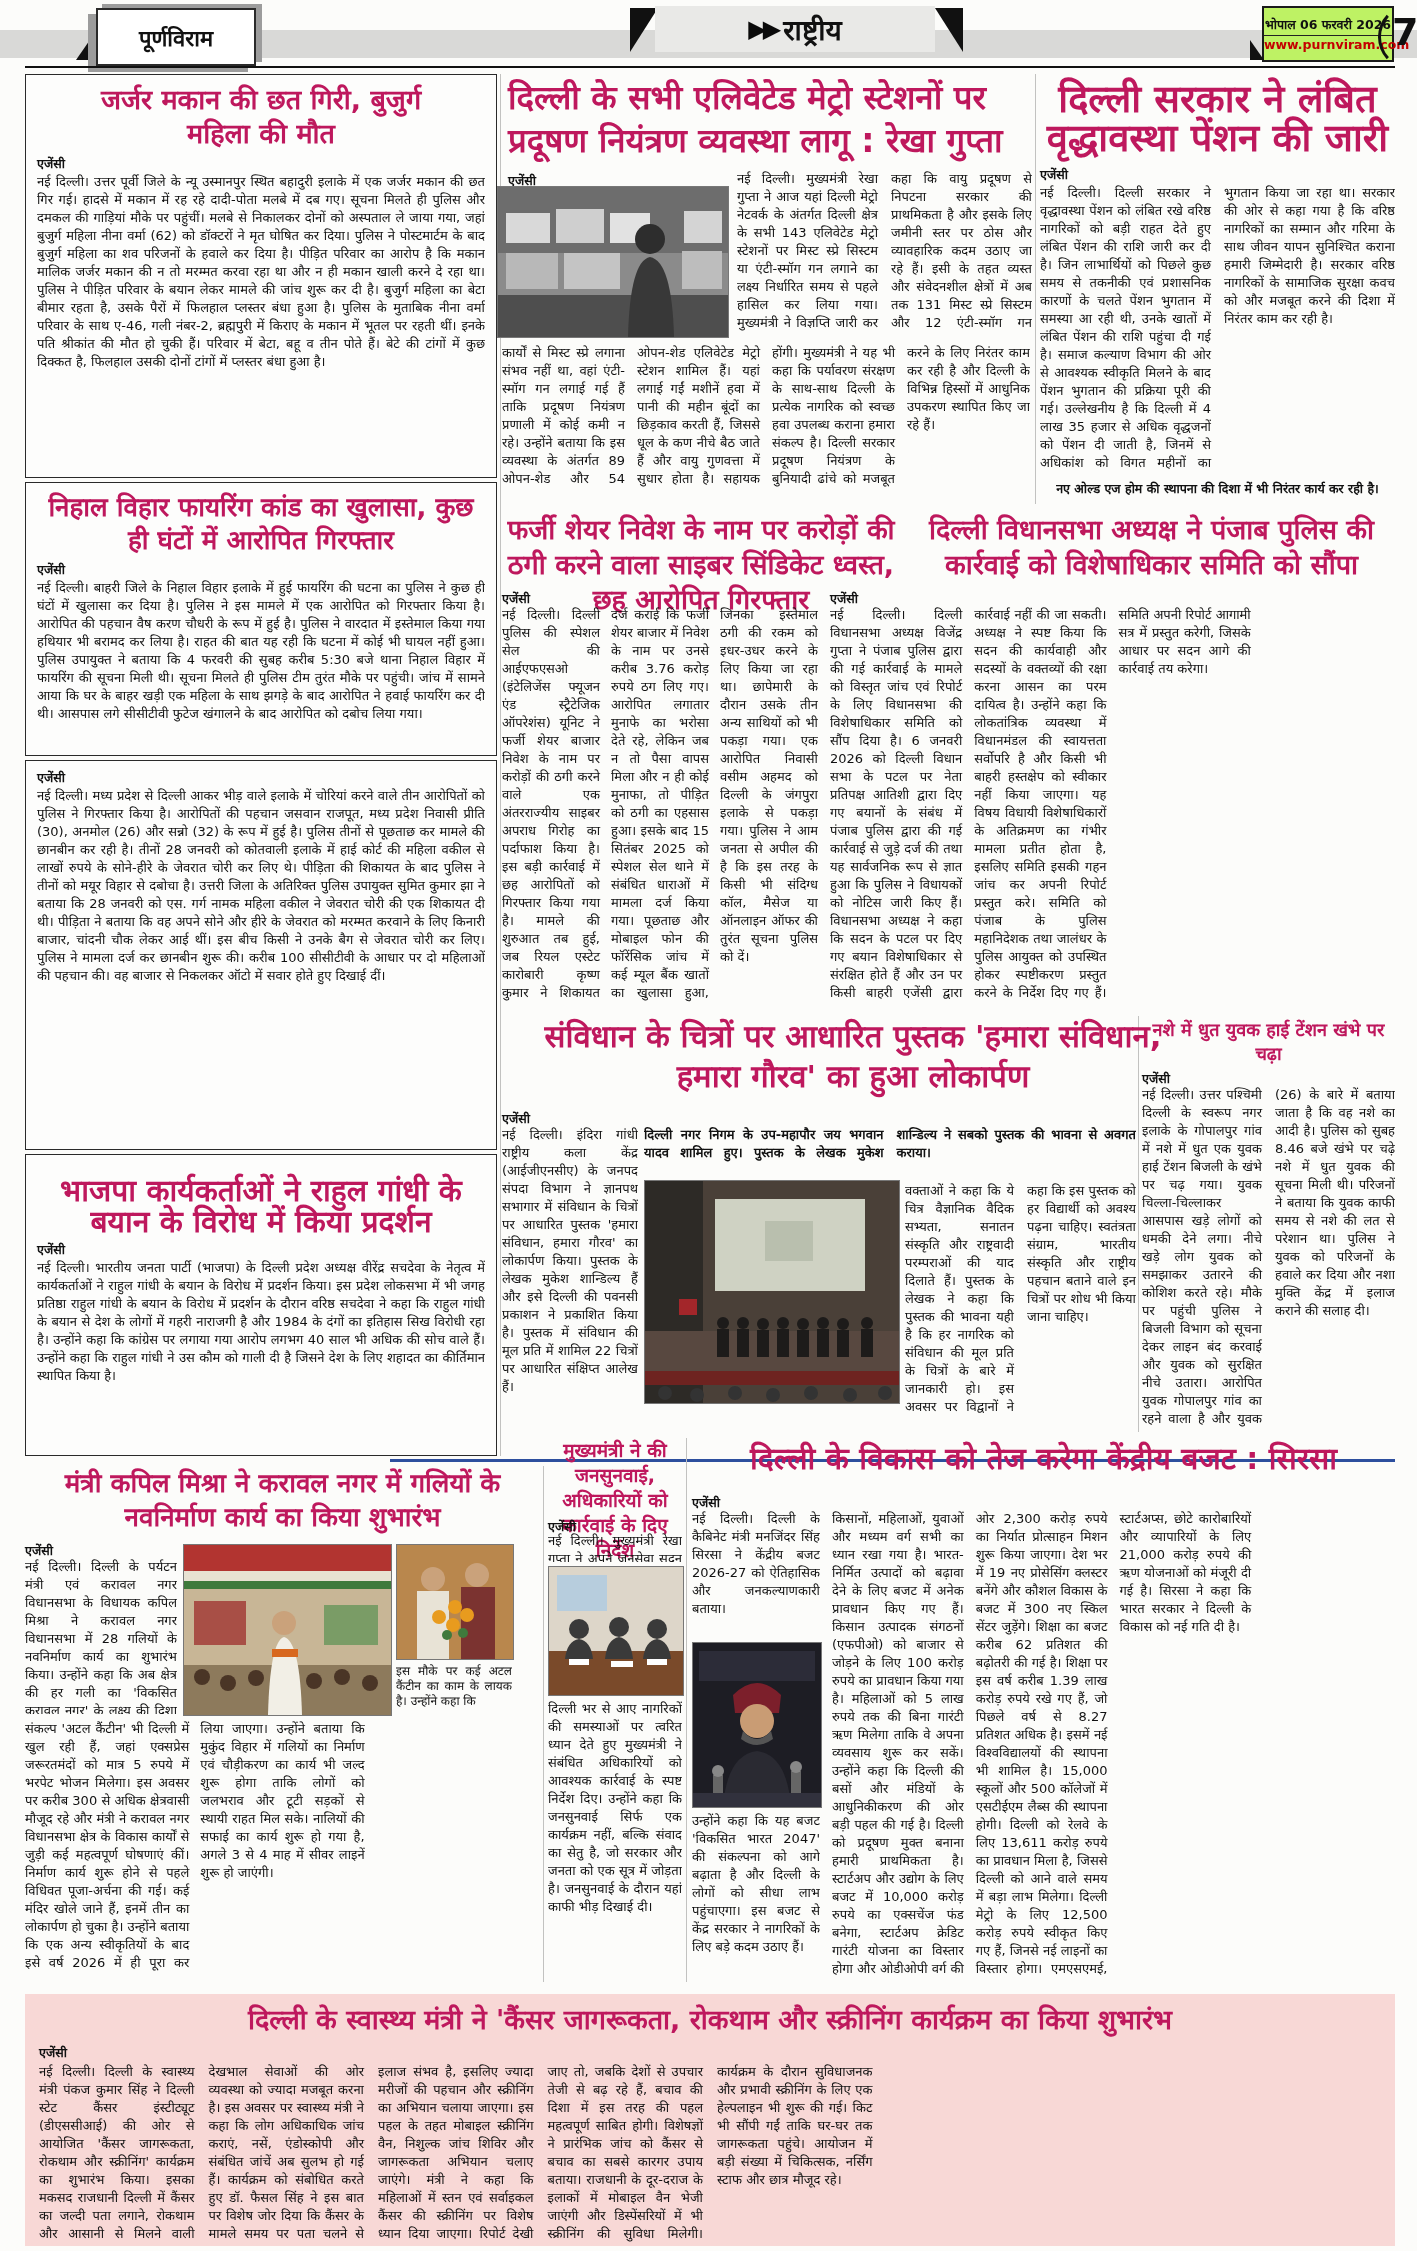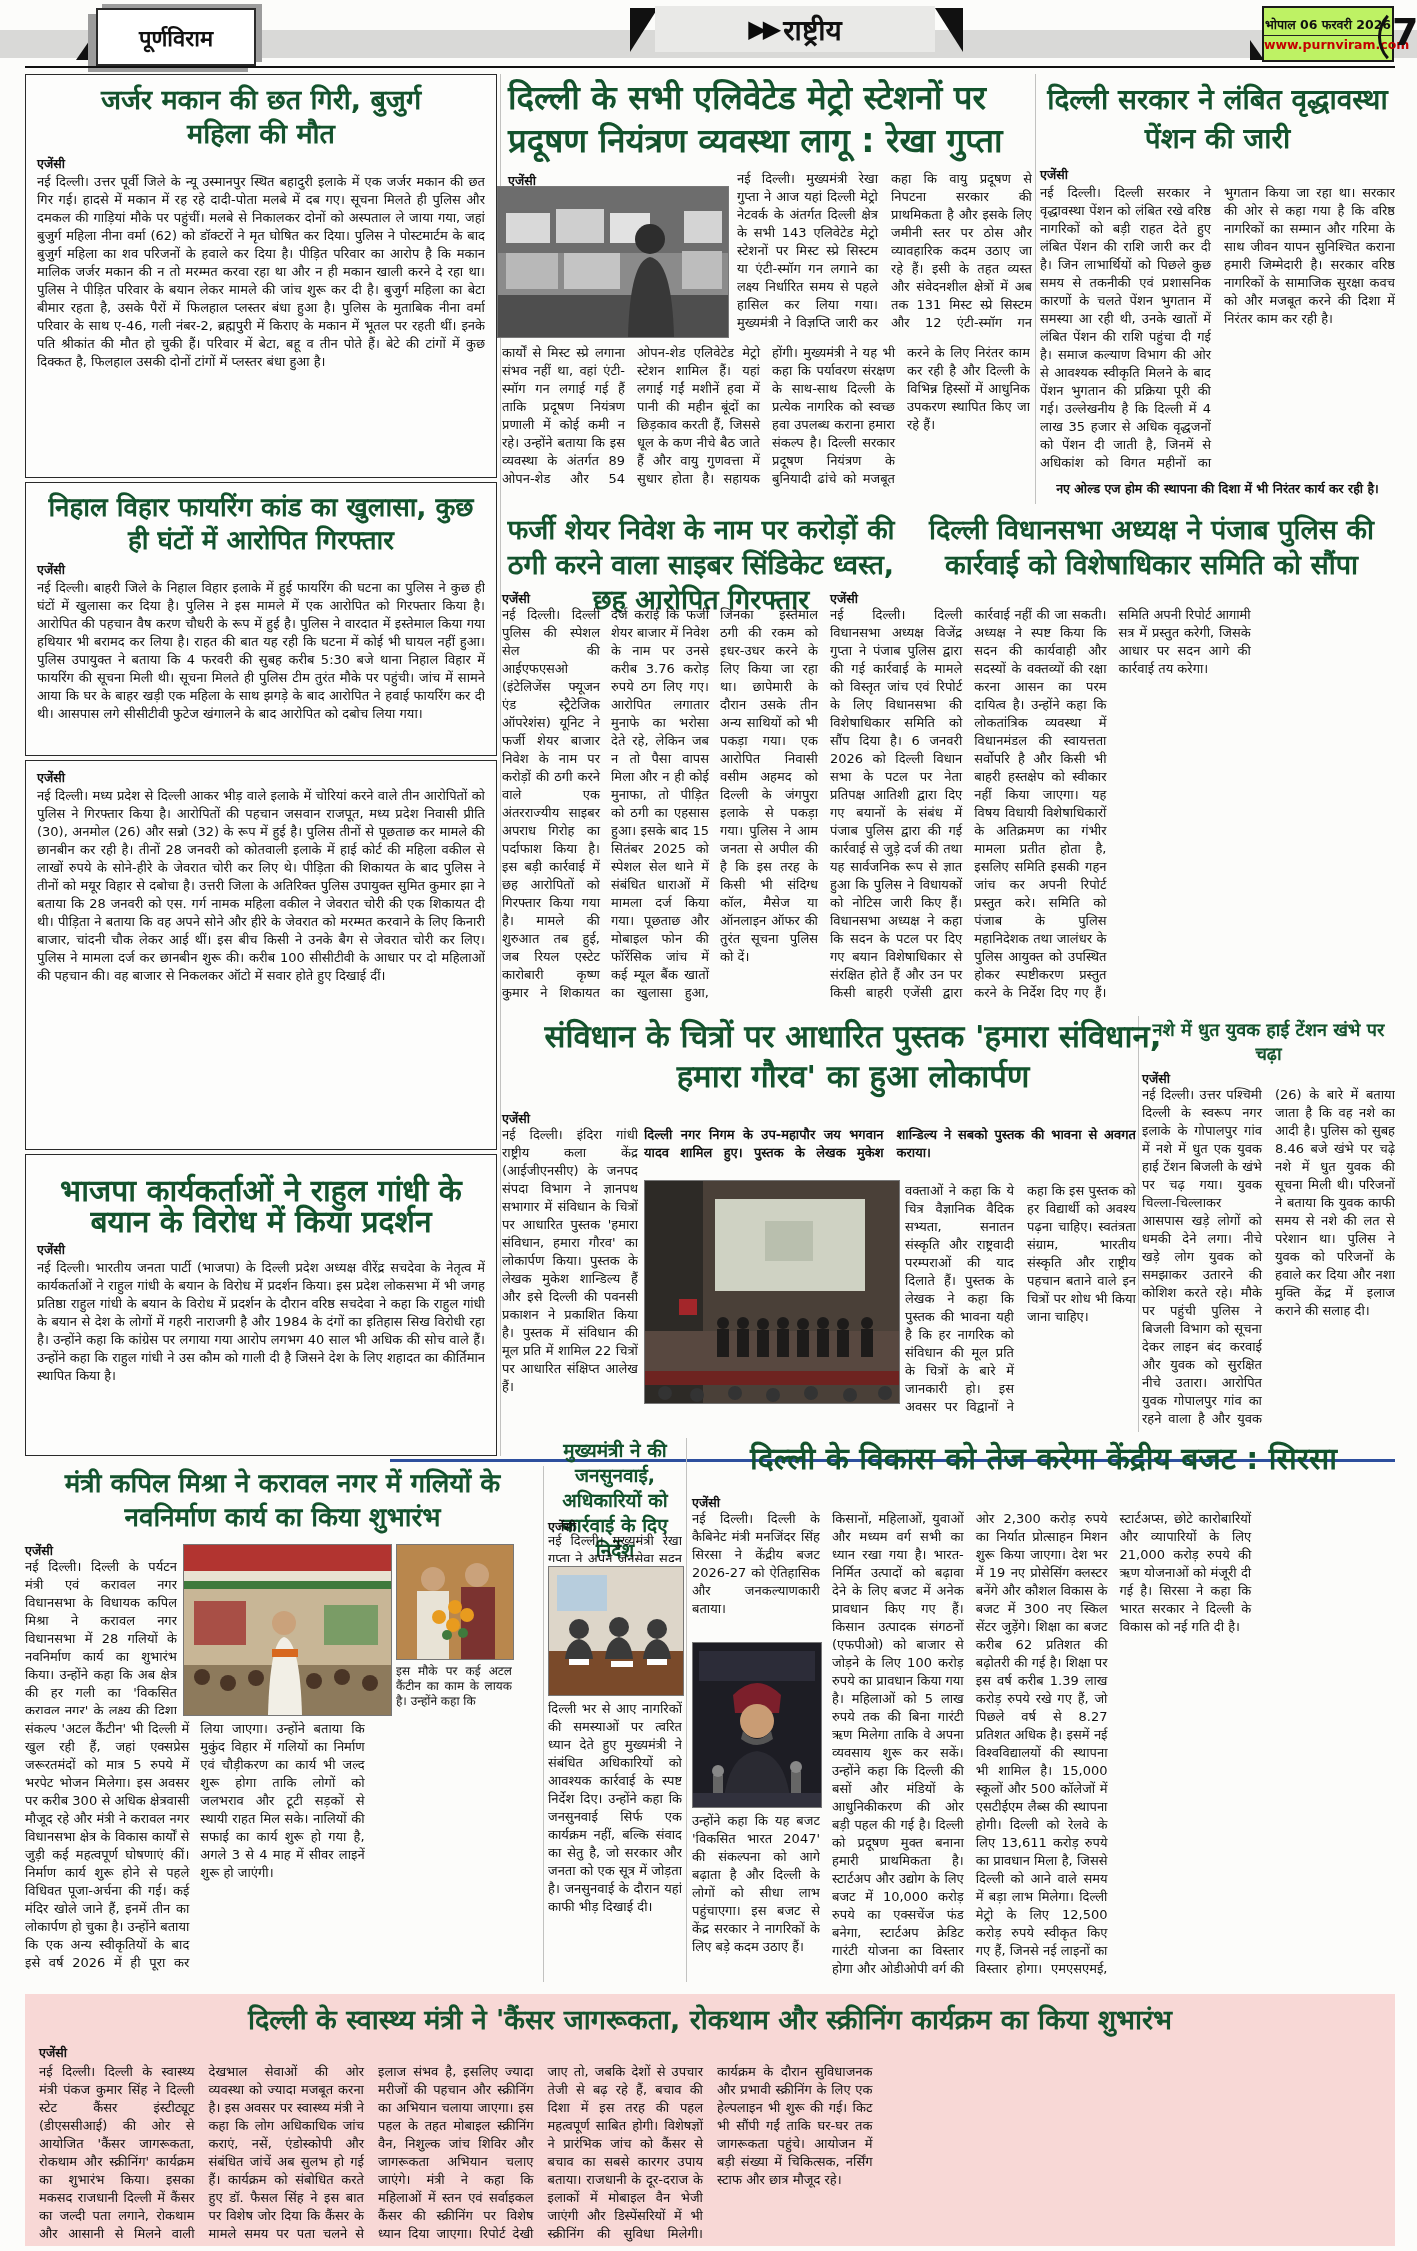--- a/index.html
+++ b/index.html
@@ -16,21 +16,21 @@
   .sec-box .arrow{color:#0a0a0a;font-size:24px;letter-spacing:-4px;}
   .date-box{position:absolute;left:1262px;top:6px;width:128px;height:52px;background:#bef264;
             border:2px solid #1a1a1a;text-align:center;display:flex;flex-direction:column;justify-content:center;}
   .date-box .d1{font-weight:bold;font-size:12.5px;}
   .date-box .d2{font-weight:bold;font-size:12.5px;color:#c40000;border-top:1.5px solid #222;margin-top:2px;padding-top:1px;}
   .pg-arc{position:absolute;left:1378px;top:6px;width:52px;height:56px;border:3px solid #111;
           border-color:transparent transparent transparent #111;border-radius:50%;}
   .pg-num{position:absolute;left:1392px;top:10px;font-size:38px;font-weight:bold;}
   
   .abs{position:absolute;}
-  .hl{font-weight:bold;text-align:center;color:#14532d;margin:0;}
+  .hl{font-weight:bold;text-align:center;color:#be185d;margin:0;}
   .agency{font-weight:bold;font-size:12.5px;margin:2px 0 1px 0;}
   .body{font-size:13px;line-height:18px;text-align:justify;overflow:hidden;}
   .boxed{border:1.5px solid #2a2a2a;padding:6px 11px;box-sizing:border-box;background:#fdfdfc;}
   .cols2{column-count:2;column-gap:13px;column-fill:auto;}
   .cols3{column-count:3;column-gap:11px;column-fill:auto;}
   .cols4{column-count:4;column-gap:12px;column-fill:auto;}
   .cols8{column-count:8;column-gap:14px;column-fill:auto;}
   .vsep{position:absolute;width:1px;background:#c2c2c0;}
   .rule{position:absolute;background:#111;}
   .blue-rule{position:absolute;height:3px;background:#2d4f9e;}
@@ -108,21 +108,21 @@
       <rect x="184" y="64" width="40" height="38" fill="#bdbdbd"></rect>
       <rect y="108" width="230" height="42" fill="#4e4e4e"></rect>
       <circle cx="152" cy="52" r="15" fill="#2d2d2d"></circle>
       <path d="M130 150 Q132 74 152 70 Q174 74 176 150 Z" fill="#383838"></path>
     </svg>
     <div class="abs body cols2" style="left:737px;top:170px;width:295px;height:168px;">नई दिल्ली। मुख्यमंत्री रेखा गुप्ता ने आज यहां दिल्ली मेट्रो नेटवर्क के अंतर्गत दिल्ली क्षेत्र के सभी 143 एलिवेटेड मेट्रो स्टेशनों पर मिस्ट स्प्रे सिस्टम या एंटी-स्मॉग गन लगाने का लक्ष्य निर्धारित समय से पहले हासिल कर लिया गया। मुख्यमंत्री ने विज्ञप्ति जारी कर कहा कि वायु प्रदूषण से निपटना सरकार की प्राथमिकता है और इसके लिए जमीनी स्तर पर ठोस और व्यावहारिक कदम उठाए जा रहे हैं। इसी के तहत व्यस्त और संवेदनशील क्षेत्रों में अब तक 131 मिस्ट स्प्रे सिस्टम और 12 एंटी-स्मॉग गन स्थापित की जा चुकी हैं। जहां संरचनागत</div>
     <div class="abs body cols4" style="left:502px;top:344px;width:528px;height:158px;">कार्यों से मिस्ट स्प्रे लगाना संभव नहीं था, वहां एंटी-स्मॉग गन लगाई गई हैं ताकि प्रदूषण नियंत्रण प्रणाली में कोई कमी न रहे। उन्होंने बताया कि इस व्यवस्था के अंतर्गत 89 ओपन-शेड और 54 ओपन-शेड एलिवेटेड मेट्रो स्टेशन शामिल हैं। यहां लगाई गईं मशीनें हवा में पानी की महीन बूंदों का छिड़काव करती हैं, जिससे धूल के कण नीचे बैठ जाते हैं और वायु गुणवत्ता में सुधार होता है। सहायक होंगी। मुख्यमंत्री ने यह भी कहा कि पर्यावरण संरक्षण के साथ-साथ दिल्ली के प्रत्येक नागरिक को स्वच्छ हवा उपलब्ध कराना हमारा संकल्प है। दिल्ली सरकार प्रदूषण नियंत्रण के बुनियादी ढांचे को मजबूत करने के लिए निरंतर काम कर रही है और दिल्ली के विभिन्न हिस्सों में आधुनिक उपकरण स्थापित किए जा रहे हैं।</div>
   </section>
 
   <section>
-    <h2 class="abs hl" style="left:1040px;top:80px;width:355px;font-size:28px;line-height:39px;">दिल्ली सरकार ने लंबित वृद्धावस्था पेंशन की जारी</h2>
+    <h2 class="abs hl" style="left:1040px;top:80px;width:355px;font-size:38px;line-height:39px;">दिल्ली सरकार ने लंबित वृद्धावस्था पेंशन की जारी</h2>
     <div class="abs agency" style="left:1040px;top:164px;">एजेंसी</div>
     <div class="abs body cols2" style="left:1040px;top:184px;width:355px;height:288px;">नई दिल्ली। दिल्ली सरकार ने वृद्धावस्था पेंशन को लंबित रखे वरिष्ठ नागरिकों को बड़ी राहत देते हुए लंबित पेंशन की राशि जारी कर दी है। जिन लाभार्थियों को पिछले कुछ समय से तकनीकी एवं प्रशासनिक कारणों के चलते पेंशन भुगतान में समस्या आ रही थी, उनके खातों में लंबित पेंशन की राशि पहुंचा दी गई है। समाज कल्याण विभाग की ओर से आवश्यक स्वीकृति मिलने के बाद पेंशन भुगतान की प्रक्रिया पूरी की गई। उल्लेखनीय है कि दिल्ली में 4 लाख 35 हजार से अधिक वृद्धजनों को पेंशन दी जाती है, जिनमें से अधिकांश को विगत महीनों का भुगतान किया जा रहा था। सरकार की ओर से कहा गया है कि वरिष्ठ नागरिकों का सम्मान और गरिमा के साथ जीवन यापन सुनिश्चित कराना हमारी जिम्मेदारी है। सरकार वरिष्ठ नागरिकों के सामाजिक सुरक्षा कवच को और मजबूत करने की दिशा में निरंतर काम कर रही है।</div>
     <div class="abs tail" style="left:1040px;top:480px;width:355px;">नए ओल्ड एज होम की स्थापना की दिशा में भी निरंतर कार्य कर रही है।</div>
   </section>
 
   <section>
     <h2 class="abs hl" style="left:500px;top:512px;width:402px;font-size:27px;line-height:35px;">फर्जी शेयर निवेश के नाम पर करोड़ों की ठगी करने वाला साइबर सिंडिकेट ध्वस्त, छह आरोपित गिरफ्तार</h2>
     <div class="abs agency" style="left:502px;top:588px;">एजेंसी</div>
     <div class="abs body cols3" style="left:502px;top:606px;width:316px;height:400px;">नई दिल्ली। दिल्ली पुलिस की स्पेशल सेल की आईएफएसओ (इंटेलिजेंस फ्यूजन एंड स्ट्रैटेजिक ऑपरेशंस) यूनिट ने फर्जी शेयर बाजार निवेश के नाम पर करोड़ों की ठगी करने वाले एक अंतरराज्यीय साइबर अपराध गिरोह का पर्दाफाश किया है। इस बड़ी कार्रवाई में छह आरोपितों को गिरफ्तार किया गया है। मामले की शुरुआत तब हुई, जब रियल एस्टेट कारोबारी कृष्ण कुमार ने शिकायत दर्ज कराई कि फर्जी शेयर बाजार में निवेश के नाम पर उनसे करीब 3.76 करोड़ रुपये ठग लिए गए। आरोपित लगातार मुनाफे का भरोसा देते रहे, लेकिन जब न तो पैसा वापस मिला और न ही कोई मुनाफा, तो पीड़ित को ठगी का एहसास हुआ। इसके बाद 15 सितंबर 2025 को स्पेशल सेल थाने में संबंधित धाराओं में मामला दर्ज किया गया। पूछताछ और मोबाइल फोन की फॉरेंसिक जांच में कई म्यूल बैंक खातों का खुलासा हुआ, जिनका इस्तेमाल ठगी की रकम को इधर-उधर करने के लिए किया जा रहा था। छापेमारी के दौरान उसके तीन अन्य साथियों को भी पकड़ा गया। एक आरोपित निवासी वसीम अहमद को दिल्ली के जंगपुरा इलाके से पकड़ा गया। पुलिस ने आम जनता से अपील की है कि इस तरह के किसी भी संदिग्ध कॉल, मैसेज या ऑनलाइन ऑफर की तुरंत सूचना पुलिस को दें।</div>
   </section>

